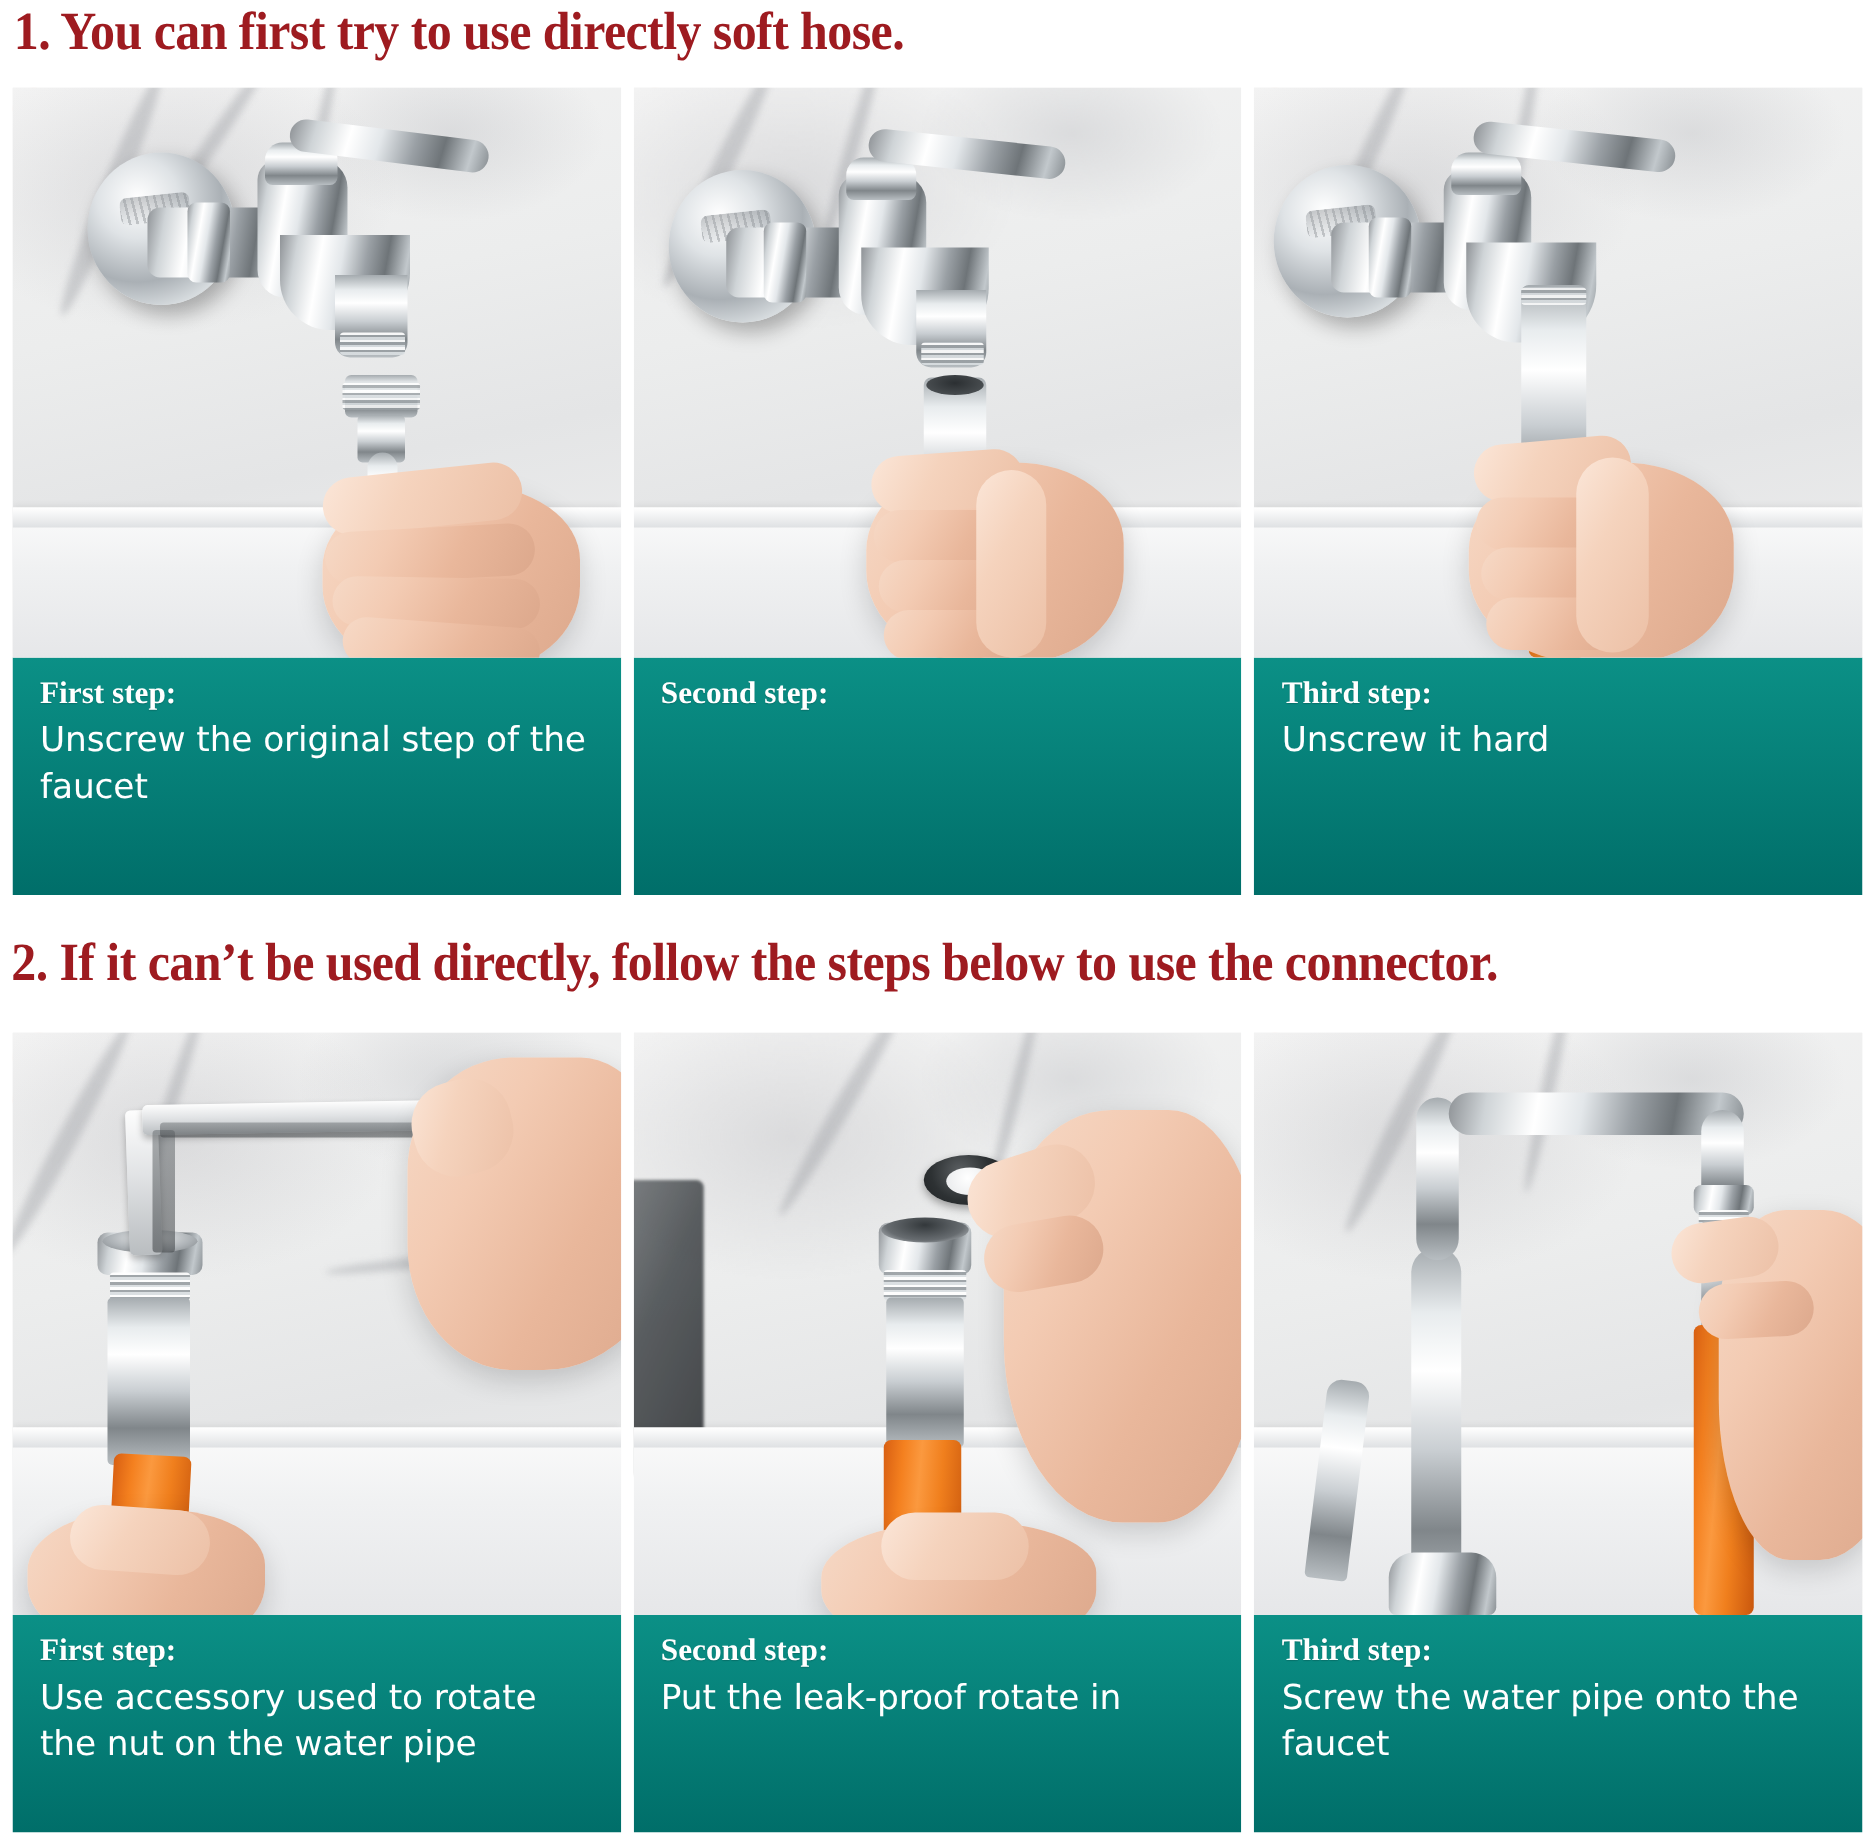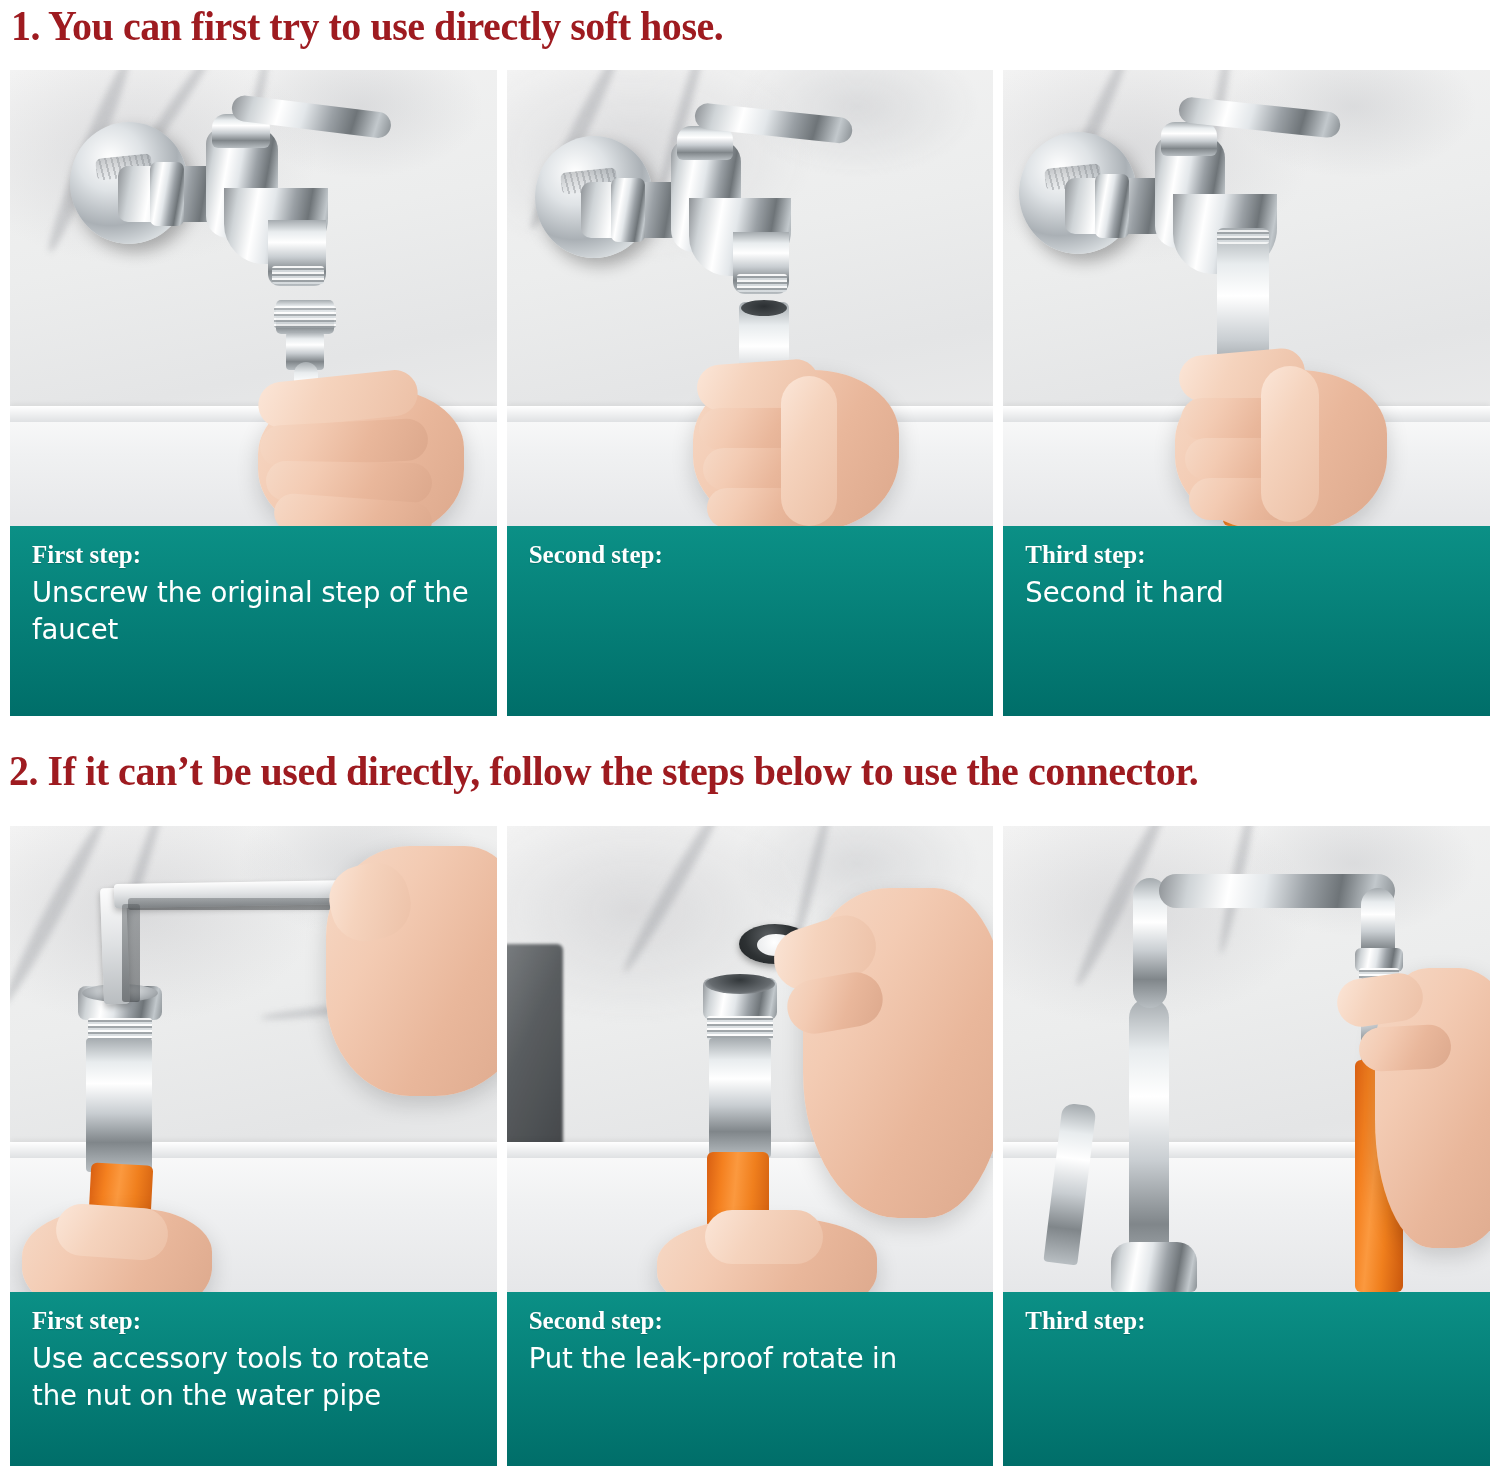--- a/index.html
+++ b/index.html
@@ -294,21 +294,21 @@
         <div class="finger skin-lite" style="left:176px;top:282px;width:126px;height:46px;transform:rotate(-5deg);"></div>
         <div class="nail" style="left:196px;top:290px;width:34px;height:28px;"></div>
         <div class="finger skin" style="left:178px;top:328px;width:122px;height:42px;"></div>
         <div class="finger skin" style="left:182px;top:368px;width:120px;height:42px;"></div>
         <div class="finger skin" style="left:186px;top:408px;width:116px;height:42px;"></div>
         <div class="finger skin-lite" style="left:258px;top:296px;width:58px;height:156px;border-radius:30px;"></div>
         <div class="nail" style="left:266px;top:306px;width:38px;height:32px;"></div>
       </div>
       <div class="caption">
         <div class="caption-title">Third step:</div>
-        <div class="caption-body">Second it hard</div>
+        <div class="caption-body">Unscrew it hard</div>
       </div>
     </div>
   </div>
 
   <div class="section-heading" id="heading-2">2. If it can’t be used directly, follow the steps below to use the connector.</div>
 
   <div class="row" id="row-2">
 
     <div class="card">
       <div class="photo">
@@ -334,21 +334,21 @@
         <div class="palm skin shadowsoft" style="left:316px;top:20px;width:210px;height:250px;border-radius:40% 34% 48% 40%/36% 44% 46% 40%;"></div>
         <div class="finger skin-lite" style="left:320px;top:38px;width:80px;height:76px;border-radius:34px;transform:rotate(-14deg);"></div>
         <div class="nail" style="left:330px;top:84px;width:42px;height:34px;"></div>
 
         <div class="palm skin shadowsoft" style="left:12px;top:382px;width:190px;height:110px;"></div>
         <div class="finger skin-lite" style="left:46px;top:380px;width:112px;height:52px;border-radius:30px;transform:rotate(4deg);"></div>
         <div class="nail" style="left:76px;top:388px;width:40px;height:34px;"></div>
       </div>
       <div class="caption">
         <div class="caption-title">First step:</div>
-        <div class="caption-body">Use accessory tools to rotate the nut on the water pipe</div>
+        <div class="caption-body">Use accessory used to rotate the nut on the water pipe</div>
       </div>
     </div>
 
     <div class="card">
       <div class="photo">
         <div class="bg-marble"></div>
         <div class="vein" style="left:160px;top:-40px;width:14px;height:200px;transform:rotate(30deg);"></div>
         <div class="vein" style="left:300px;top:-30px;width:10px;height:160px;transform:rotate(14deg);"></div>
         <div class="dark-box" style="left:-6px;top:118px;width:62px;height:236px;"></div>
         <div class="counter tall">
@@ -400,17 +400,18 @@
         <div class="gooseneck-v chrome-v" style="left:358px;top:150px;width:36px;height:90px;border-radius:5px;"></div>
         <div class="gooseneck-v orange" style="left:352px;top:234px;width:48px;height:232px;border-radius:6px;"></div>
 
         <div class="palm skin shadowsoft" style="left:372px;top:142px;width:150px;height:280px;border-radius:36% 44% 46% 38%/30% 40% 48% 46%;"></div>
         <div class="finger skin-lite" style="left:334px;top:150px;width:86px;height:48px;border-radius:26px;transform:rotate(-8deg);"></div>
         <div class="nail" style="left:342px;top:156px;width:34px;height:30px;"></div>
         <div class="finger skin" style="left:356px;top:200px;width:92px;height:44px;border-radius:26px;transform:rotate(-3deg);"></div>
       </div>
       <div class="caption">
         <div class="caption-title">Third step:</div>
+        <div class="caption-body">Screw the water pipe onto the faucet</div>
       </div>
     </div>
   </div>
 
 </div>
 
 </body></html>

